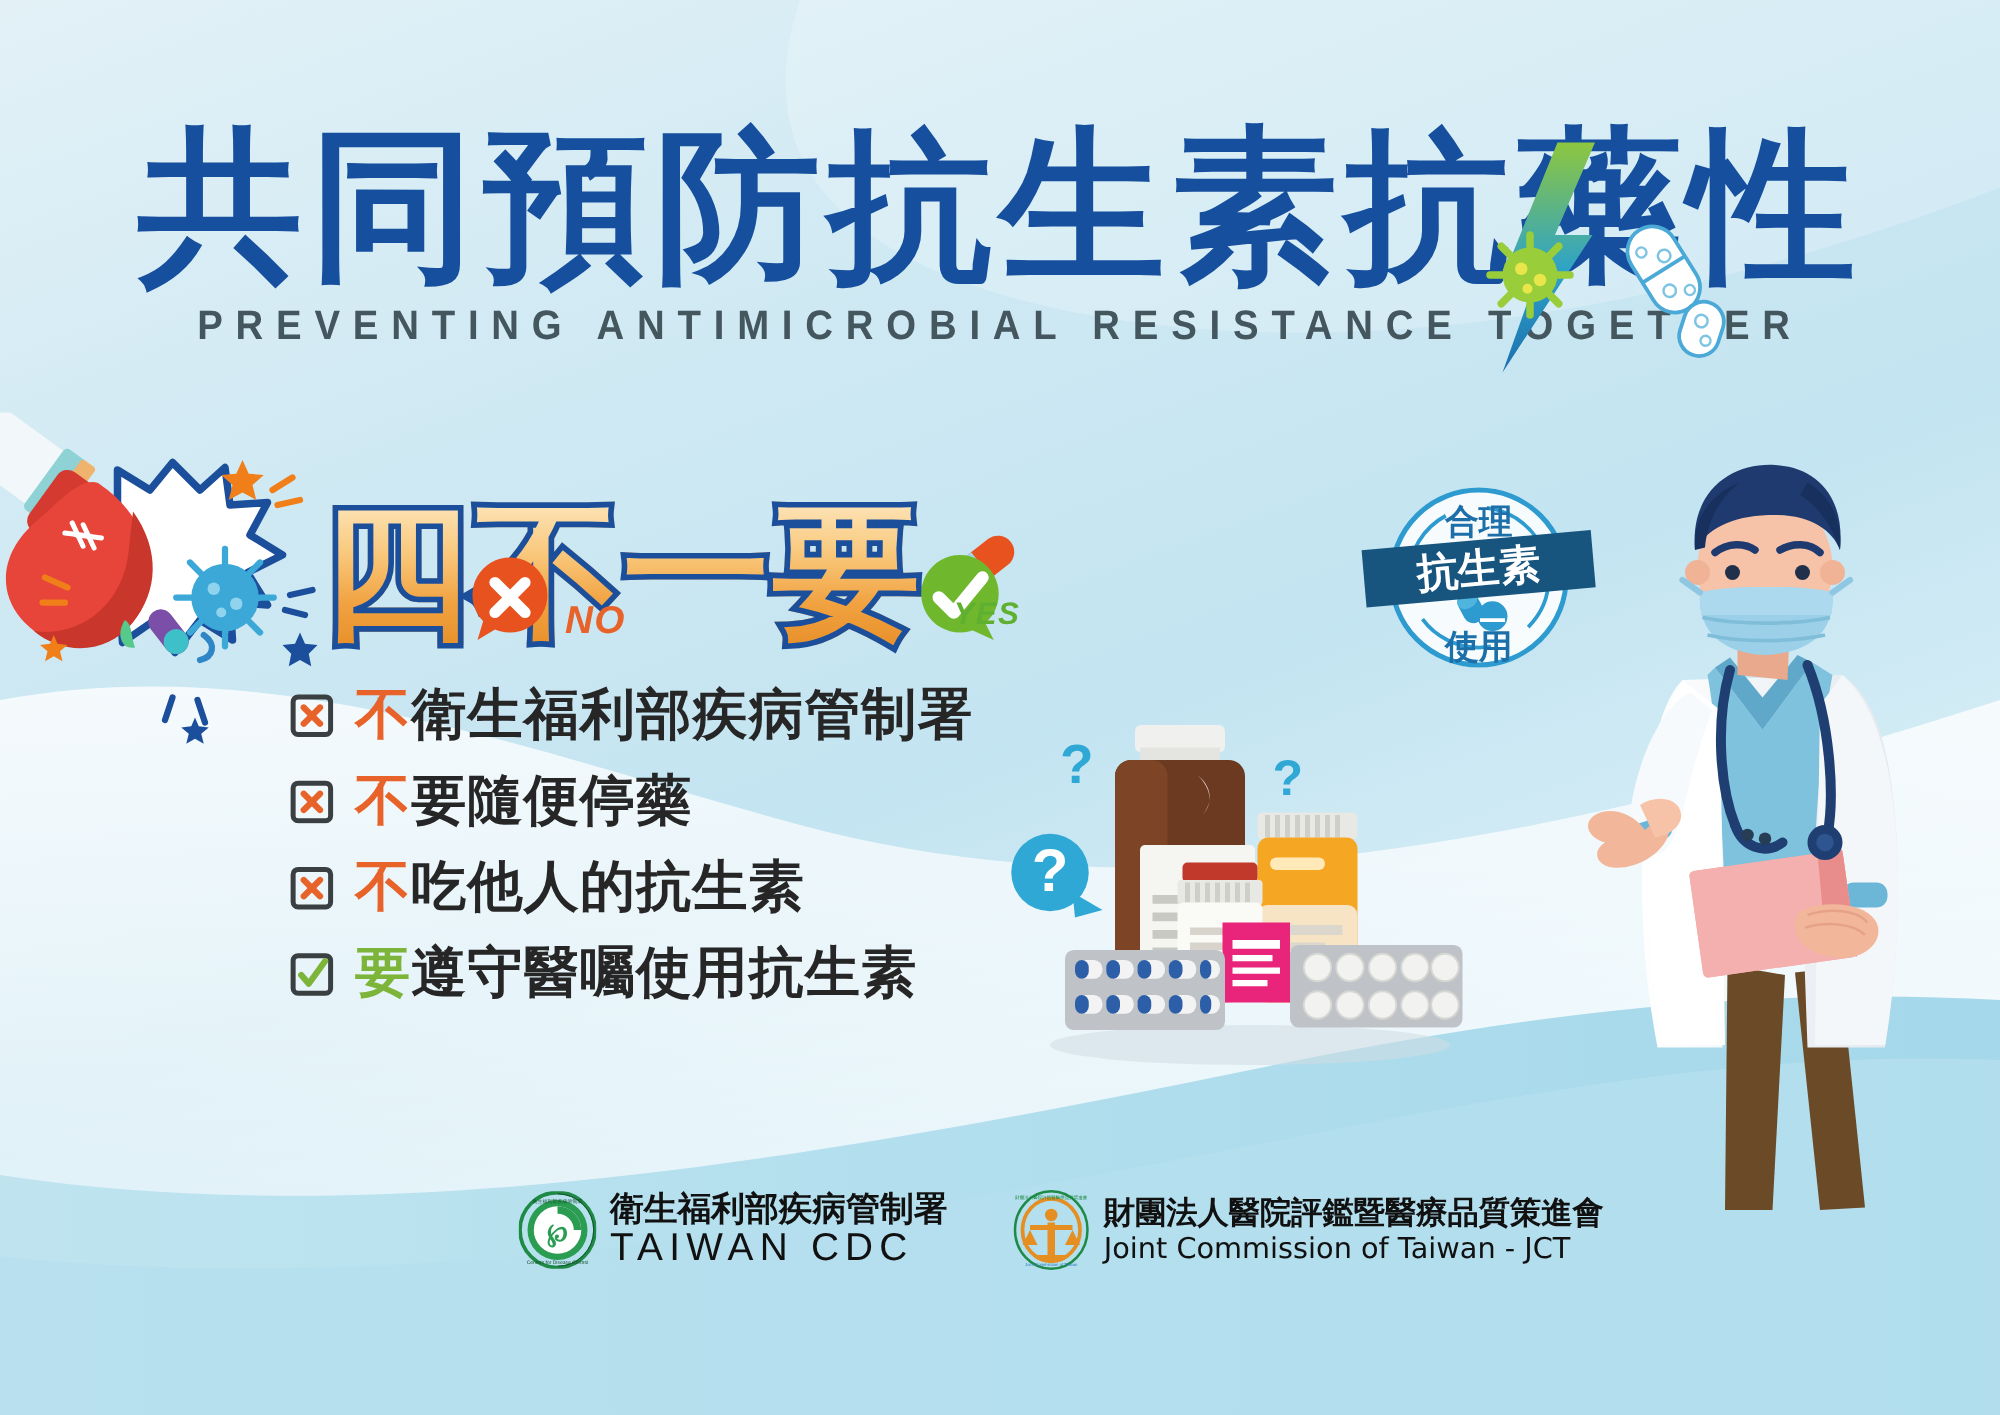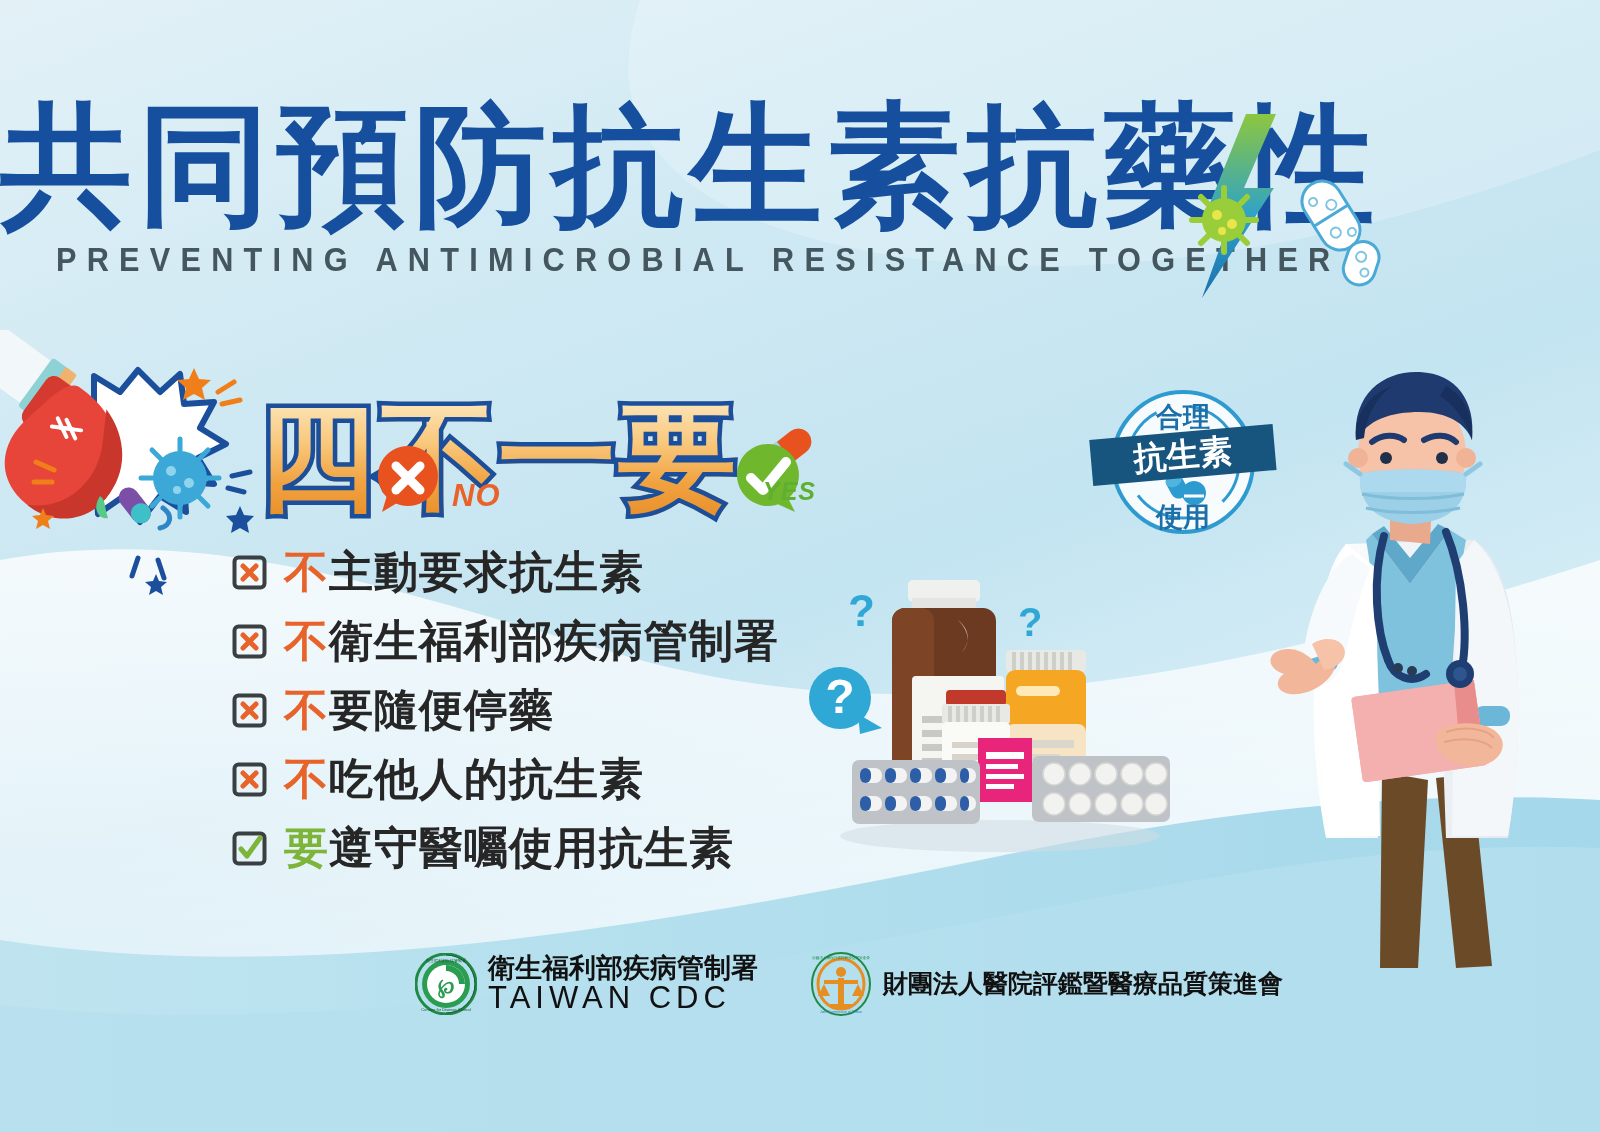--- a/index.html
+++ b/index.html
@@ -10,21 +10,21 @@
   }
   .poster{
     position:relative;width:1600px;height:1132px;overflow:hidden;
     background:linear-gradient(160deg,#e3f1f7 0%,#cfe9f3 28%,#c3e4f1 52%,#d9eff7 74%,#eef8fb 100%);
   }
 
   
   .bg-svg{position:absolute;inset:0;width:1600px;height:1132px;}
 
   
-  .title-wrap{position:absolute;left:0;top:96px;width:1600px;text-align:left;}
+  .title-wrap{position:absolute;left:0;top:96px;width:1600px;text-align:center;}
   .main-title{
     font-family:"DejaVu Sans","Liberation Sans",sans-serif;
     font-weight:bold;font-size:132px;line-height:1.05;
     color:#164F9E;letter-spacing:6px;white-space:nowrap;
     display:inline-block;position:relative;
   }
   .subtitle{
     margin-top:6px;font-size:33px;font-weight:bold;color:#44565e;
     letter-spacing:11px;white-space:nowrap;
     font-family:"Liberation Sans","DejaVu Sans",sans-serif;
@@ -256,30 +256,20 @@
   </svg>
   <svg class="yes-badge" viewBox="0 0 74 74">
     <path d="M37,4 A31,31 0 1 1 36.9,4 Z" fill="#6FB82E"></path>
     <path d="M54,52 L64,72 L42,62 Z" fill="#6FB82E"></path>
     <path d="M20,38 L32,50 L55,22" fill="none" stroke="#ffffff" stroke-width="10" stroke-linecap="round" stroke-linejoin="round"></path>
   </svg>
   <div class="yes-text">YES</div>
 
   <div class="bullets">
 
-    <div class="bullet">
-      <svg class="bx" viewBox="0 0 35 35">
-        <rect x="2.5" y="2.5" width="30" height="30" rx="4" fill="none" stroke="#3A3F42" stroke-width="4"></rect>
-        <g stroke="#E8632A" stroke-width="5" stroke-linecap="round">
-          <line x1="11" y1="11" x2="24" y2="24"></line>
-            <line x1="24" y1="11" x2="11" y2="24"></line>
-        </g>
-      </svg>
-      <span class="btext"><span class="lead-no">不</span><span>主動要求抗生素</span></span>
-    </div>
 
     <div class="bullet">
       <svg class="bx" viewBox="0 0 35 35">
         <rect x="2.5" y="2.5" width="30" height="30" rx="4" fill="none" stroke="#3A3F42" stroke-width="4"></rect>
         <g stroke="#E8632A" stroke-width="5" stroke-linecap="round">
           <line x1="11" y1="11" x2="24" y2="24"></line>
             <line x1="24" y1="11" x2="11" y2="24"></line>
         </g>
       </svg>
       <span class="btext"><span class="lead-no">不</span><span>衛生福利部疾病管制署</span></span>
@@ -563,18 +553,19 @@
         <rect x="28" y="26" width="6" height="26" fill="#E58E22"></rect>
         <rect x="14" y="28" width="34" height="4" fill="#E58E22"></rect>
         <path d="M14,32 L8,44 L20,44 Z" fill="#E58E22"></path>
         <path d="M48,32 L42,44 L54,44 Z" fill="#E58E22"></path>
         <rect x="20" y="52" width="22" height="4" fill="#E58E22"></rect>
         <text x="31" y="7" font-size="3.6" fill="#1E8A46" text-anchor="middle" font-family="Liberation Sans, sans-serif">財團法人醫院評鑑暨醫療品質策進會</text>
         <text x="31" y="61" font-size="3.4" fill="#2E7DBE" text-anchor="middle" font-family="Liberation Sans, sans-serif">Joint Commission of Taiwan</text>
       </svg>
       <div class="logo-txt">
         <div class="logo-cn jct-cn">財團法人醫院評鑑暨醫療品質策進會</div>
+        <div class="logo-cn jct-en">Joint Commission of Taiwan - JCT</div>
       </div>
     </div>
 
   </div>
 
 </div>
 
 </body></html>

